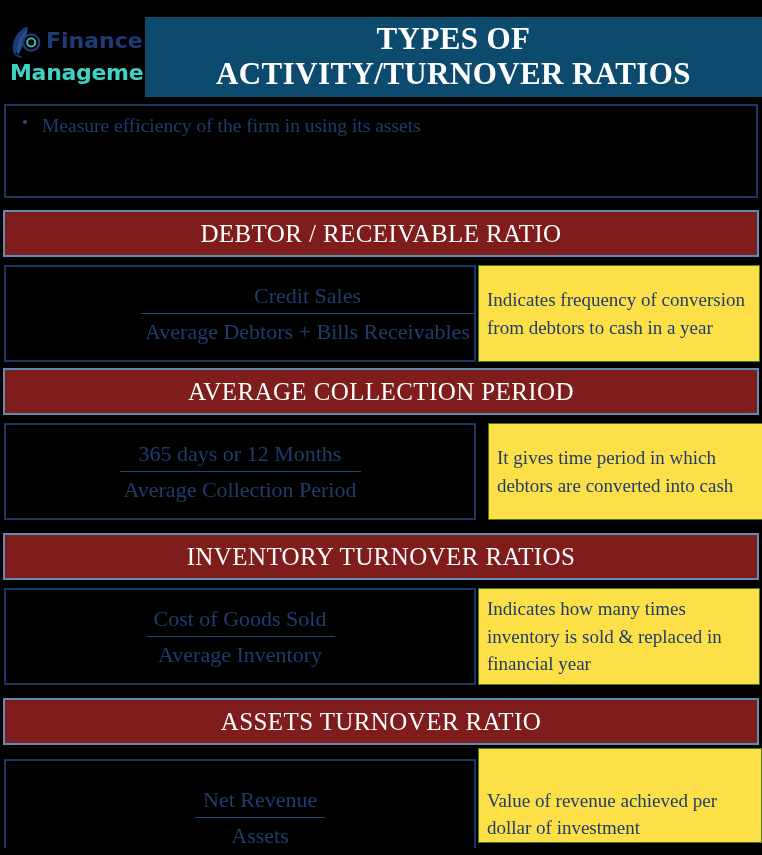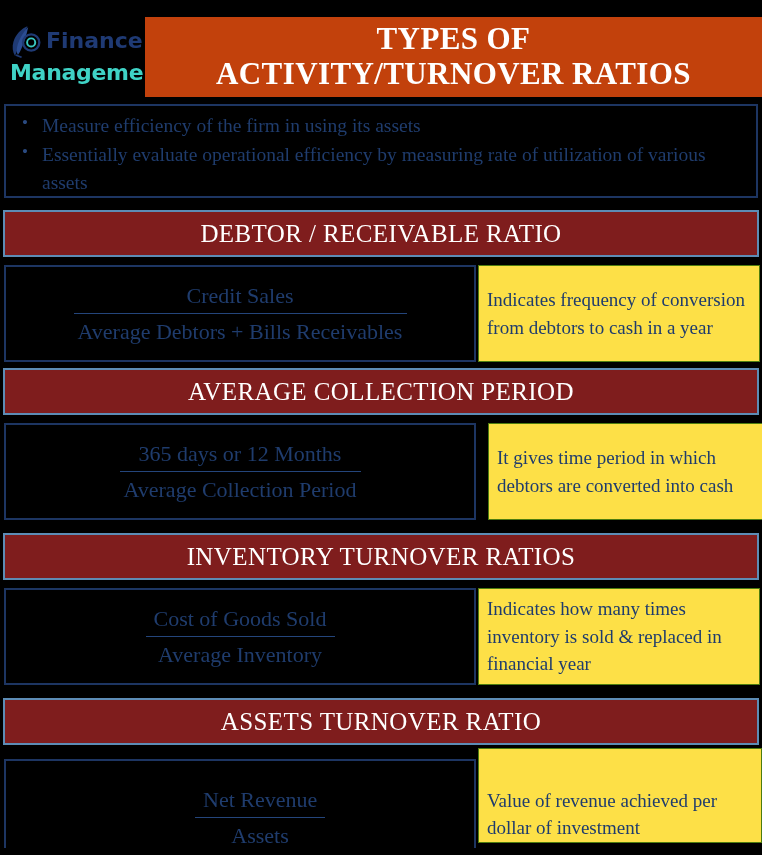--- a/index.html
+++ b/index.html
@@ -72,21 +72,21 @@
     margin-top: 2px;
     margin-left: 2px;
   }
 
   .title-band {
     position: absolute;
     left: 145px;
     top: 17px;
     width: 617px;
     height: 80px;
-    background: #c2410c;
+    background: #0c4a6e;
     color: #ffffff;
     display: flex;
     flex-direction: column;
     align-items: center;
     justify-content: center;
   }
   .title-line {
     font-size: 31px;
     font-weight: 700;
     letter-spacing: 0.4px;
@@ -235,29 +235,28 @@
 
     <div class="title-band">
       <div class="title-line">TYPES OF</div>
       <div class="title-line">ACTIVITY/TURNOVER RATIOS</div>
     </div>
   </div>
 
   <div class="intro">
     <ul>
       <li>Measure efficiency of the firm in using its assets</li>
-      <li>Essentially evaluate operational efficiency by measuring rate of utilization of various assets</li>
     </ul>
   </div>
 
   <div class="section" style="top:210px;height:152px;">
     <div class="sec-head">
       <span class="sec-head-text">DEBTOR / RECEIVABLE RATIO</span>
     </div>
-    <div class="formula-box" style="top:55px;height:97px;">
+    <div class="formula-box" style="top:55px;height:97px;align-items:flex-end;">
       <div class="frac">
         <div class="frac-num" style="width: 333px; box-sizing: border-box;">Credit Sales</div>
         <div class="frac-bar" style="width: 333px;"></div>
         <div class="frac-den" style="width: 333px; box-sizing: border-box;">Average Debtors + Bills Receivables</div>
       </div>
     </div>
     <div class="desc-box" style="left:478px;top:55px;width:282px;height:97px;">
       <div class="desc-text">Indicates frequency of conversion from debtors to cash in a year</div>
     </div>
   </div>

